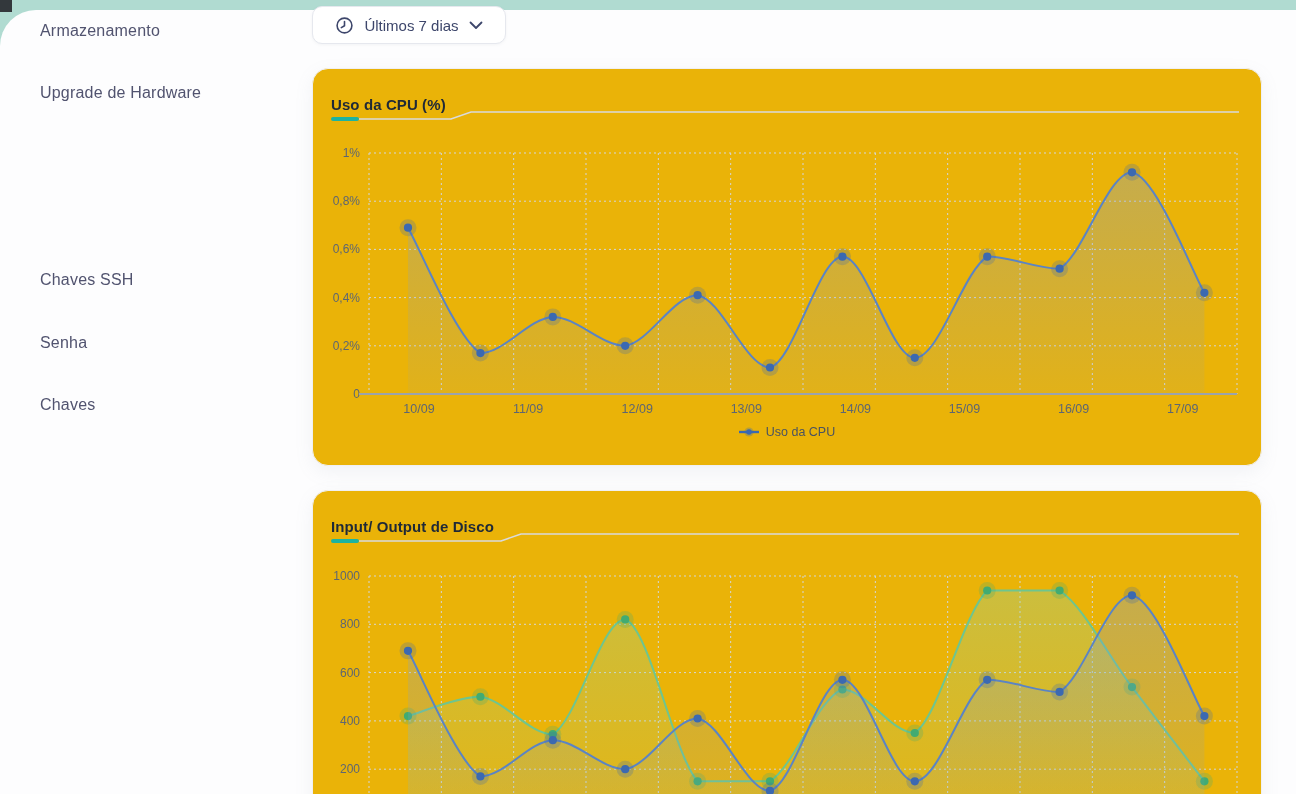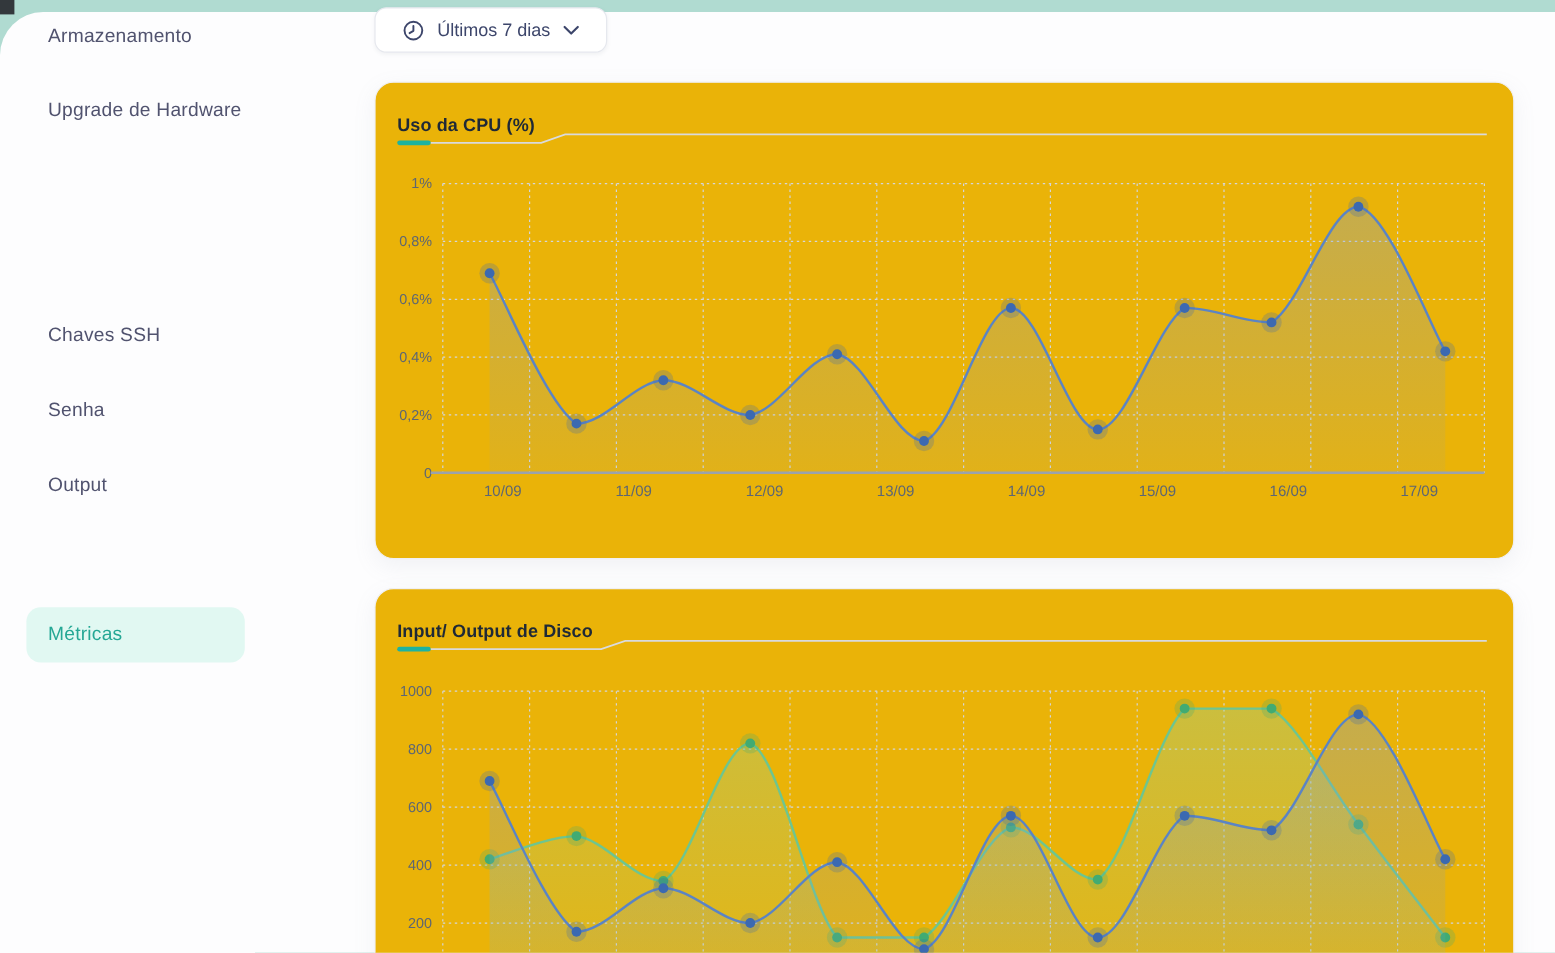--- a/index.html
+++ b/index.html
@@ -56,22 +56,21 @@
 <body>
 
 <div class="corner-dark"></div>
 <div class="main-panel"></div>
 
 <nav class="sidebar" id="sidebar">
     <div class="side-item" style="top: -2px;">Armazenamento</div>
     <div class="side-item" style="top: 60.3px;">Upgrade de Hardware</div>
     <div class="side-item" style="top: 309.5px;">Senha</div>
     <div class="side-item" style="top: 247.2px;">Chaves SSH</div>
-    <div class="side-item" style="top: 371.8px;">Output</div>
-    <div class="side-item active" style="top: 496.4px;">Métricas</div>
+    <div class="side-item" style="top: 371.8px;">Chaves</div>
   </nav>
 
 <div class="time-filter">
   <svg width="19" height="19" viewBox="0 0 19 19">
     <circle cx="9.5" cy="9.5" r="7.4" fill="none" stroke="#3d466b" stroke-width="1.6"></circle>
     <path d="M9.5 5.6 V9.7 L6.3 11.6" fill="none" stroke="#3d466b" stroke-width="1.6" stroke-linecap="round" stroke-linejoin="round"></path>
   </svg>
   <span class="tf-label">Últimos 7 dias</span>
   <svg width="14" height="9" viewBox="0 0 14 9">
     <path d="M1.5 1.5 L7 7 L12.5 1.5" fill="none" stroke="#3d466b" stroke-width="1.8" stroke-linecap="round" stroke-linejoin="round"></path>
@@ -148,20 +147,28 @@
         <circle cx="674.2" cy="187.63000000000002" r="8.5" fill="#3b69b1" opacity="0.25"></circle>
         <circle cx="674.2" cy="187.63000000000002" r="4.1" fill="#3b69b1"></circle>
         <circle cx="746.6" cy="199.68" r="8.5" fill="#3b69b1" opacity="0.25"></circle>
         <circle cx="746.6" cy="199.68" r="4.1" fill="#3b69b1"></circle>
         <circle cx="819" cy="103.28" r="8.5" fill="#3b69b1" opacity="0.25"></circle>
         <circle cx="819" cy="103.28" r="4.1" fill="#3b69b1"></circle>
         <circle cx="891.4000000000001" cy="223.78" r="8.5" fill="#3b69b1" opacity="0.25"></circle>
         <circle cx="891.4000000000001" cy="223.78" r="4.1" fill="#3b69b1"></circle>
       </g>
     </svg>
+  <div class="legend">
+    <svg width="20" height="10" viewBox="0 0 20 10">
+      <line x1="0" y1="5" x2="20" y2="5" id="legend-line-0" stroke="#3b69b1" stroke-width="2.4"></line>
+      <circle cx="10" cy="5" r="4.6" id="legend-halo-0" fill="#3b69b1" opacity="0.3"></circle>
+      <circle cx="10" cy="5" r="2.8" id="legend-dot-0" fill="#3b69b1"></circle>
+    </svg>
+    <span class="legend-label">Uso da CPU</span>
+  </div>
 </section>
 
 <section class="card card-disk">
   <h2 class="card-title">Input/ Output de Disco</h2>
   <svg class="tab-line" viewBox="0 0 950 16">
     <rect x="18" y="8" width="28" height="4" rx="2" fill="#1db3a0"></rect>
     <polyline points="46,10 188,10 208,3 926,3" fill="none" stroke="#d9dadd" stroke-width="1.5"></polyline>
   </svg>
   <svg class="chart-svg" id="chart-svg-1" viewBox="0 58 950 340">
       <g>

